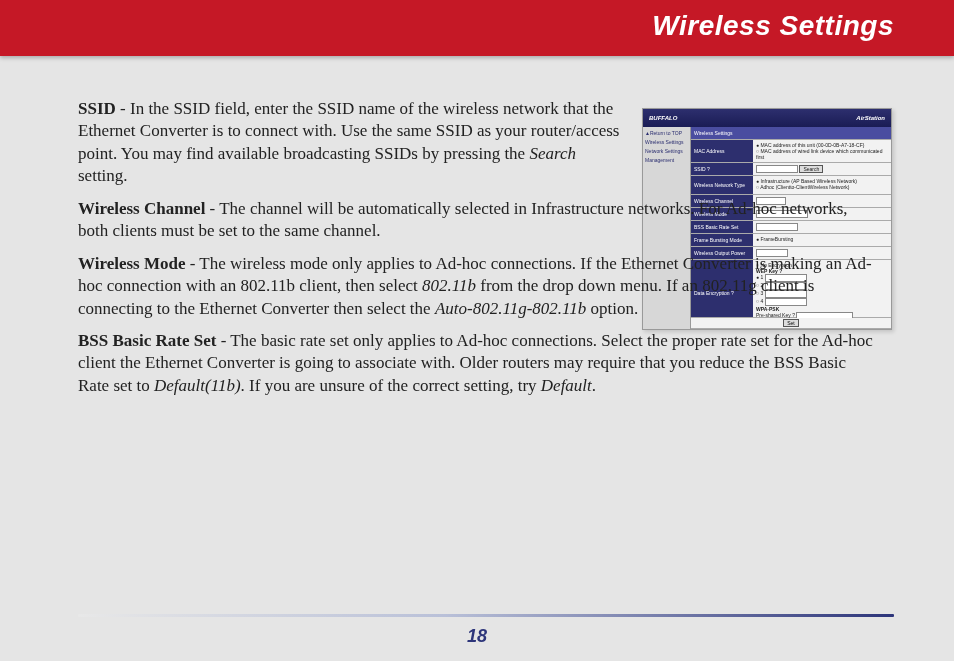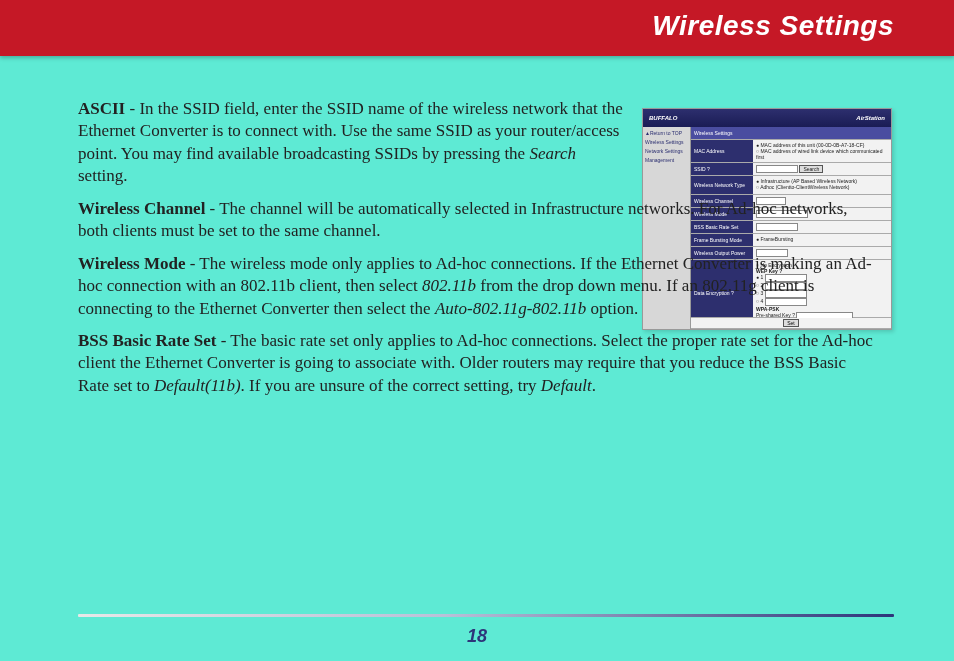--- a/index.html
+++ b/index.html
@@ -10,21 +10,21 @@
     font-family: Georgia, "Times New Roman", serif;
     background: #fff;
     color: #222;
     overflow: hidden;
   }
   .page {
     width: 954px;
     height: 661px;
     position: relative;
     box-sizing: border-box;
-    background: #5eead4;
+    background: #e5e5e5;
   }
   .header-band {
     position: absolute;
     top: 0;
     left: 0;
     right: 0;
     height: 56px;
     background: #c51826;
     box-shadow: 0 2px 4px rgba(0,0,0,0.25);
   }
@@ -255,21 +255,21 @@
           <span class="ss-btn" style="margin:1px auto">Set</span>
         </div>
       </div>
     </div>
   </div>
 
   <div class="content">
 
 
     <p class="narrow-col">
-      <span class="bold">ASCII</span><span> - In the SSID field, enter the SSID name of the wireless network that the Ethernet Converter is to connect with.  Use the same SSID as your router/access point.  You may find available broadcasting SSIDs by pressing the </span><span class="ital">Search</span><span> setting.</span>
+      <span class="bold">SSID</span><span> - In the SSID field, enter the SSID name of the wireless network that the Ethernet Converter is to connect with.  Use the same SSID as your router/access point.  You may find available broadcasting SSIDs by pressing the </span><span class="ital">Search</span><span> setting.</span>
     </p>
 
 
     <p>
       <span class="bold">Wireless Channel</span><span> - The channel will be automatically selected in Infrastructure networks.  For Ad-hoc networks, both clients must be set to the same channel.</span>
     </p>
 
     <p>
       <span class="bold">Wireless Mode</span><span> - The wireless mode only applies to Ad-hoc connections.  If the Ethernet Converter is making an Ad-hoc connection with an 802.11b client, then select </span><span class="ital">802.11b</span><span> from the drop down menu.  If an 802.11g client is connecting to the Ethernet Converter then select the </span><span class="ital">Auto-802.11g-802.11b</span><span> option.</span>
     </p>

